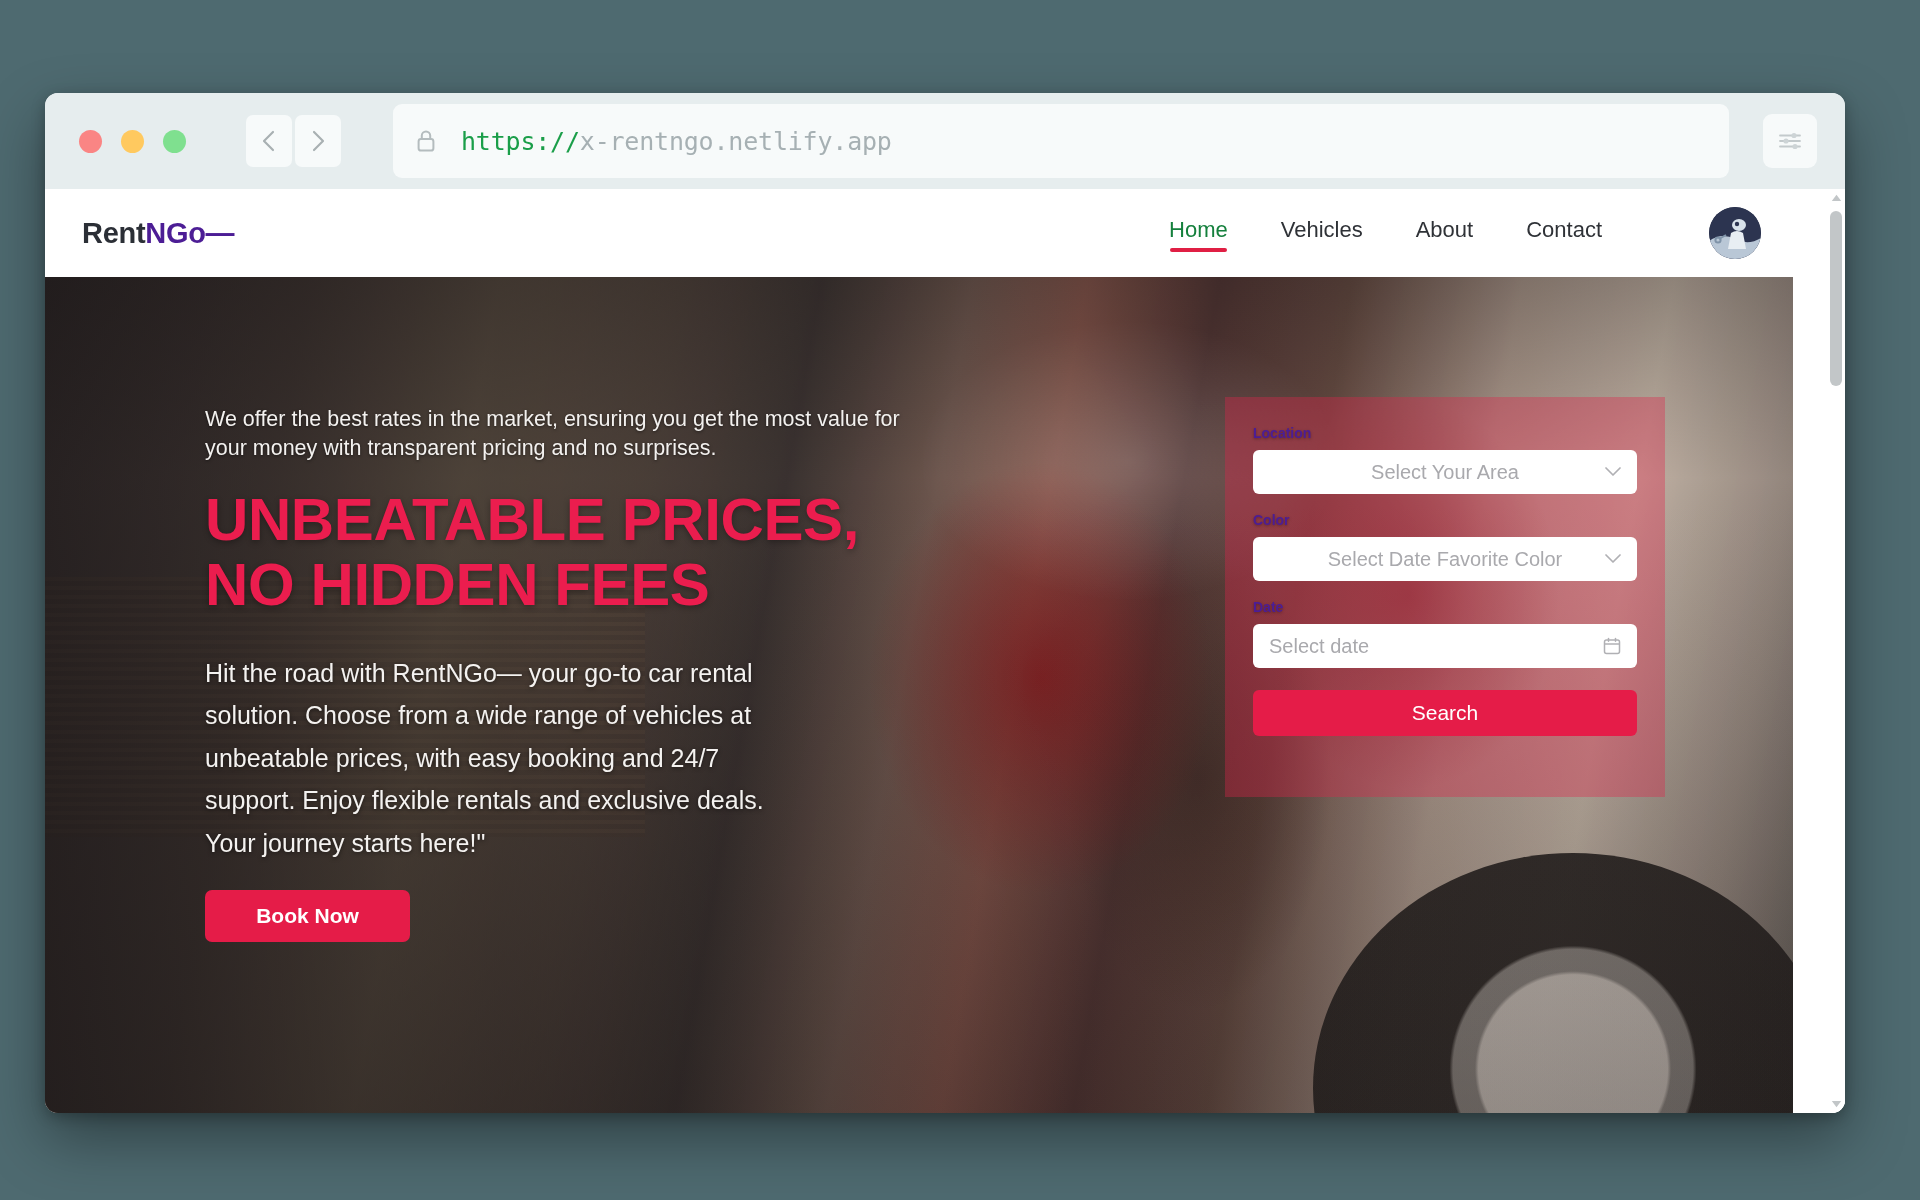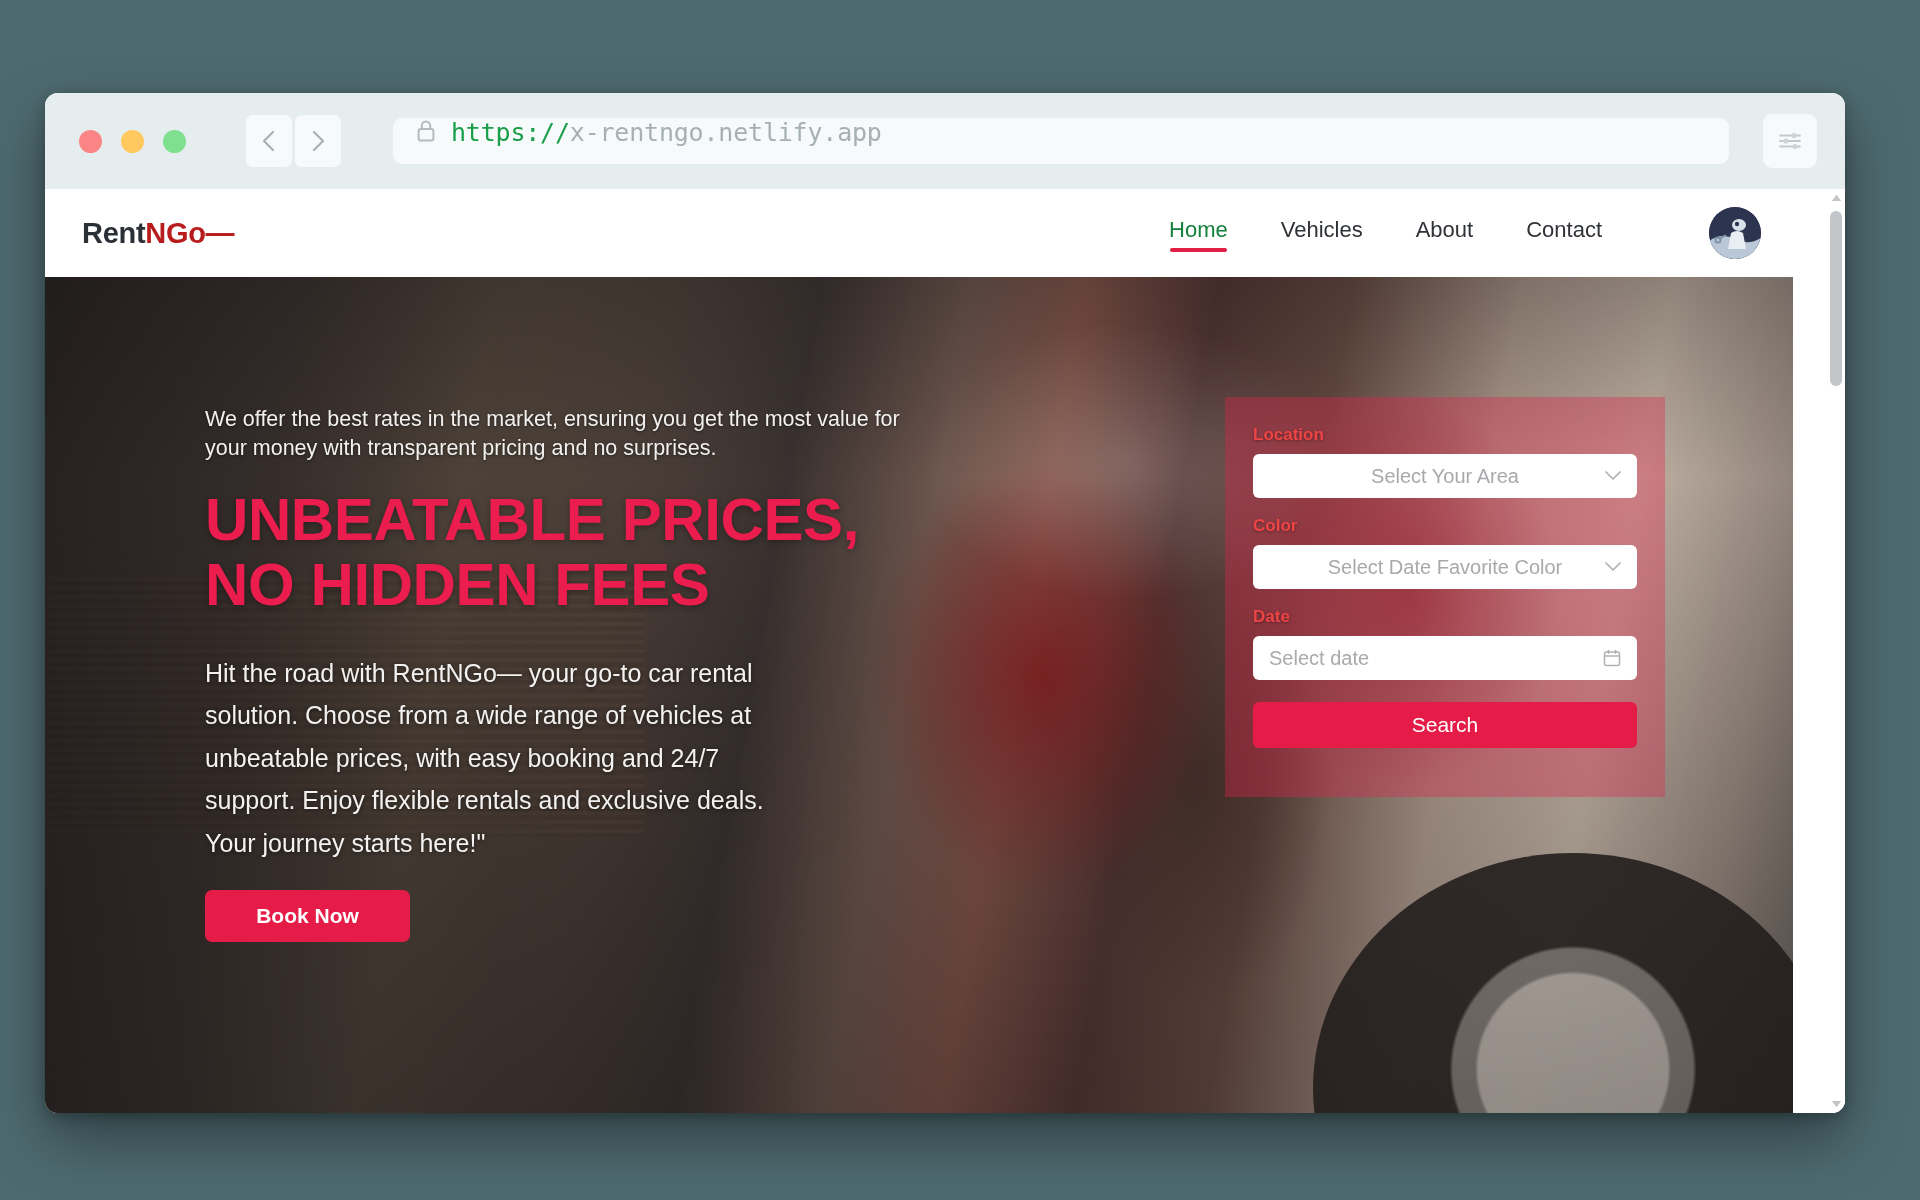--- a/index.html
+++ b/index.html
@@ -65,27 +65,27 @@
     background: #f7fafa;
     border-radius: 7px;
     display: flex;
     align-items: center;
     justify-content: center;
   }
   .nav-btn svg { display: block; }
 
   .url-bar {
     flex: 1;
-    height: 46px;
+    height: 74px;
     background: #f7fafa;
     border-radius: 9px;
     display: flex;
-    align-items: flex-start;
+    align-items: center;
     padding: 0 22px;
-    gap: 14px;
+    gap: 24px;
     margin-right: 34px;
   }
   .lock-icon { flex: 0 0 auto; display:block; }
   .url-text {
     font-family: "DejaVu Sans Mono", monospace;
     font-size: 25px;
     letter-spacing: -0.2px;
     white-space: nowrap;
   }
   .url-scheme { color: #1a9e49; }
@@ -122,21 +122,21 @@
     width: 1782px;
   }
 
   .logo {
     font-size: 29px;
     font-weight: 700;
     letter-spacing: -0.3px;
     white-space: nowrap;
   }
   .logo-rent { color: #2b2f36; }
-  .logo-ngo  { color: #b91c1c; margin-top: 44px; }
+  .logo-ngo  { color: #4c1d95; margin-top: 44px; }
 
   .main-nav {
     margin-left: auto;
     display: flex;
     align-items: center;
     gap: 53px;
   }
   .nav-link {
     position: relative;
     font-size: 22px;
@@ -284,22 +284,22 @@
     position: absolute;
     z-index: 4;
     left: 1180px;
     top: 120px;
     width: 440px;
     height: 400px;
     background: rgba(224, 36, 76, 0.36);
     padding: 28px 28px 30px 28px;
   }
   .field-label {
-    color: #ef4444;
-    font-size: 17px;
+    color: #4c1d95;
+    font-size: 14px;
     font-weight: 600;
     margin-bottom: 9px;
     text-shadow: 0 1px 3px rgba(0,0,0,0.35);
   }
   .field-control {
     position: relative;
     height: 44px;
     background: #ffffff;
     border-radius: 6px;
     display: flex;

